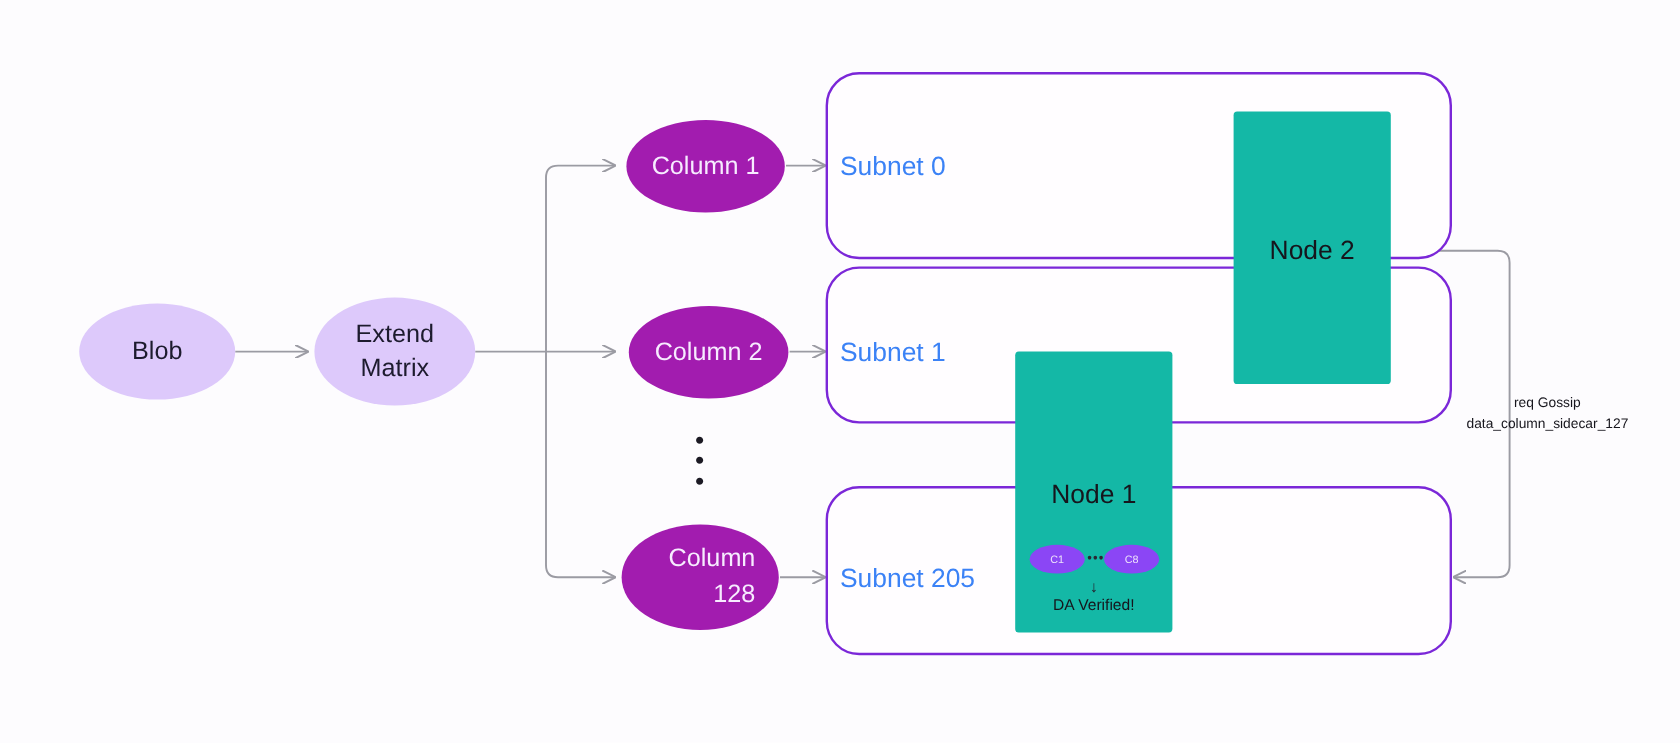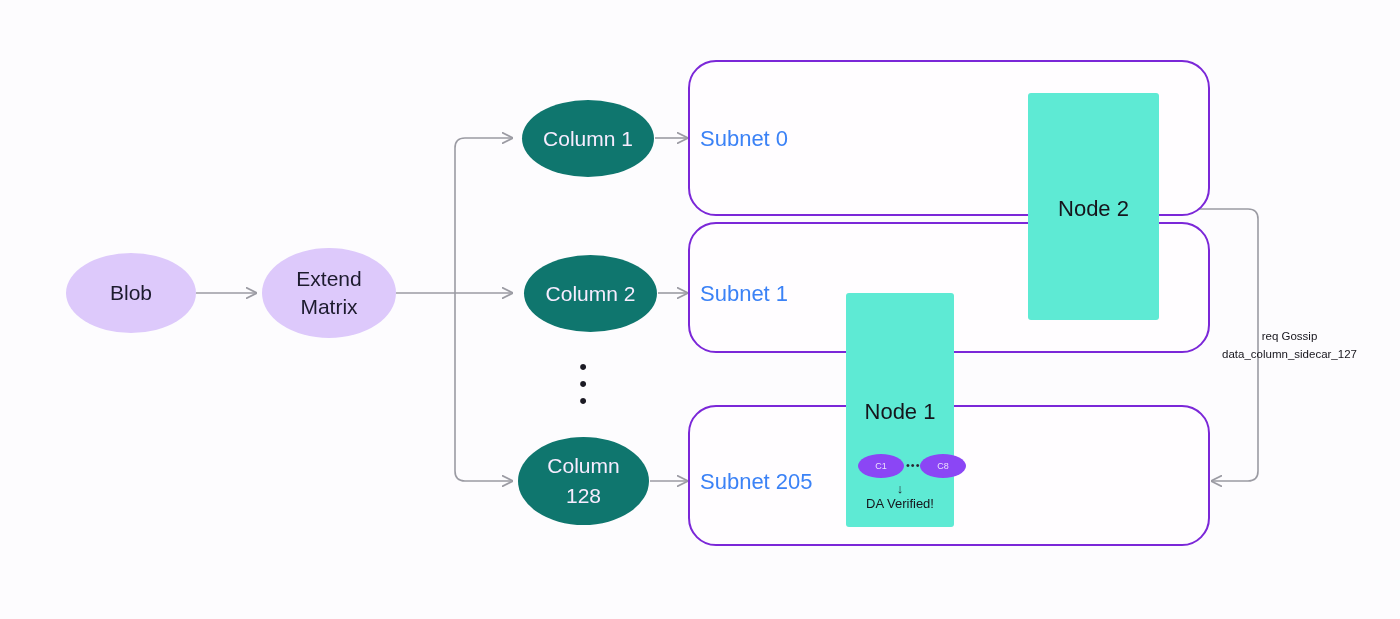--- a/index.html
+++ b/index.html
@@ -33,45 +33,45 @@
     display: flex;
     align-items: center;
     justify-content: center;
     text-align: center;
     color: #1d1b2e;
     font-size: 21px;
     line-height: 28px;
   }
   
   .ellipse-strong {
-    background: #0f766e;
+    background: #a21caf;
     border-radius: 50%;
     display: flex;
     align-items: center;
     justify-content: center;
-    text-align: center;
+    text-align: right;
     color: #f7ecff;
     font-size: 21px;
     line-height: 30px;
   }
   
   .subnet-box {
     border: 2px solid #7b27d8;
     border-radius: 28px;
     background: #fffdff;
   }
   .subnet-label {
     position: absolute;
     font-size: 22px;
     color: #3b82f6;
     white-space: nowrap;
   }
   
   .node-box {
-    background: #5eead4;
+    background: #14b8a6;
     border-radius: 3px;
   }
   .node-title {
     position: absolute;
     width: 100%;
     text-align: center;
     font-size: 22px;
     color: #16151c;
   }
   
@@ -161,21 +161,21 @@
   <div class="node-abs subnet-box" style="left:688px; top:222px; width:522px; height:131px;"></div>
   <div class="subnet-label" style="left:700px; top:281px;">Subnet 1</div>
 
   <div class="node-abs subnet-box" style="left:688px; top:405px; width:522px; height:141px;"></div>
   <div class="subnet-label" style="left:700px; top:469px;">Subnet 205</div>
 
   <div class="node-abs node-box" style="left:1028px; top:93px; width:131px; height:227px;">
     <div class="node-title" style="top:103px;">Node 2</div>
   </div>
 
-  <div class="node-abs node-box" style="left:846px; top:293px; width:108px; height:234px;">
+  <div class="node-abs node-box" style="left:846px; top:293px; width:131px; height:234px;">
     <div class="node-title" style="top:106px;">Node 1</div>
 
     <div class="mini-chip" style="left:12px; top:161px; width:46px; height:24px;">C1</div>
 
     <div class="mini-dots" style="left:60px; top:166px;">•••</div>
 
     <div class="mini-chip" style="left:74px; top:161px; width:46px; height:24px;">C8</div>
 
     <div class="mini-arrow" style="top:188px;">↓</div>
 

